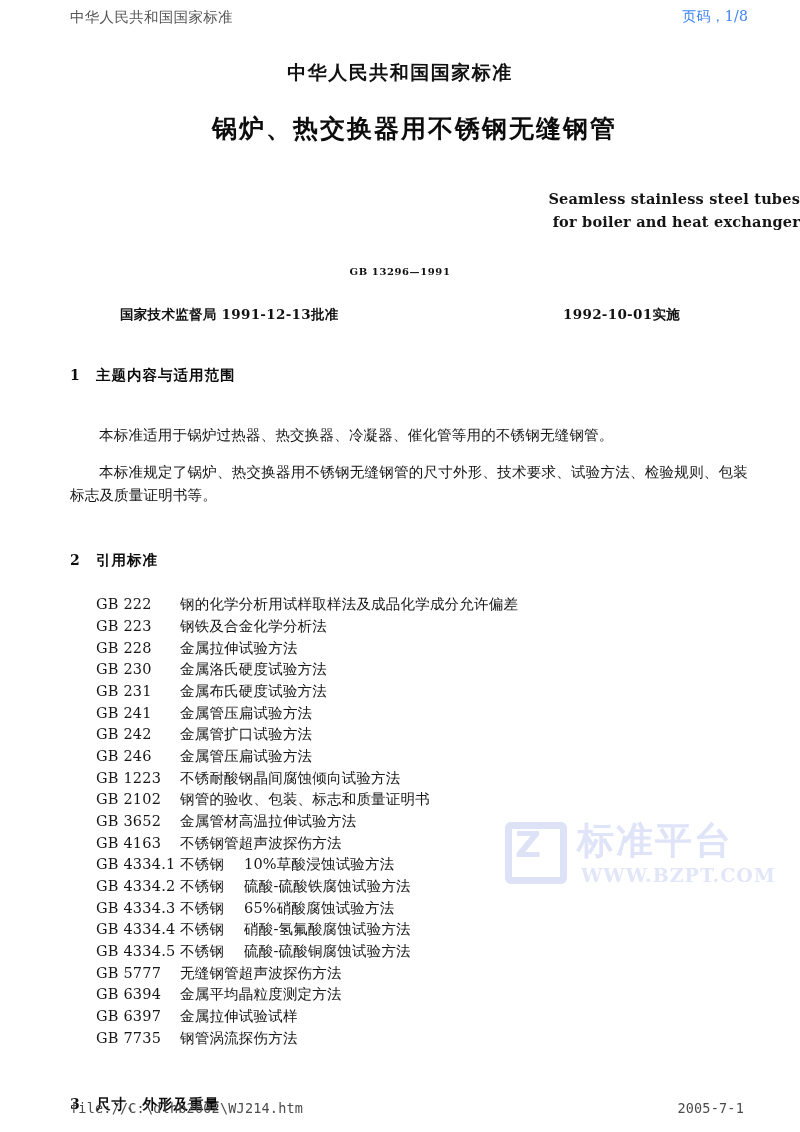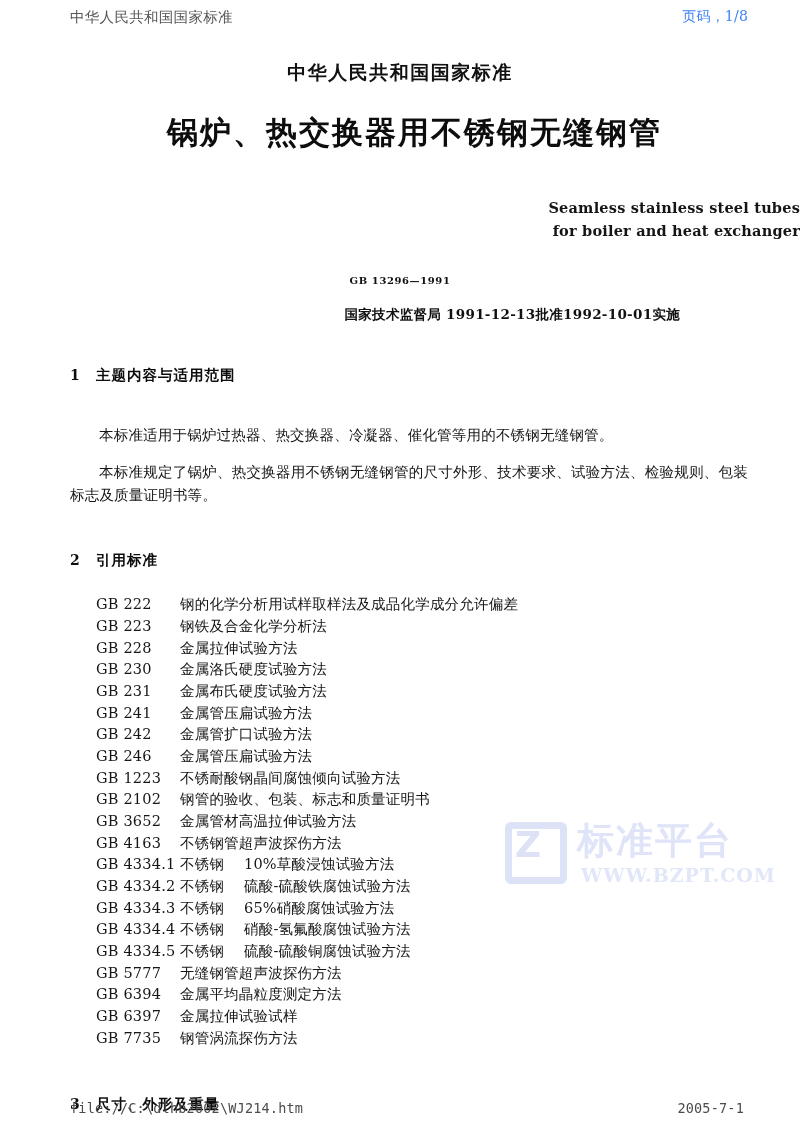--- a/index.html
+++ b/index.html
@@ -51,21 +51,21 @@
     text-align: center;
   }
   .std-org {
     font-size: 19px;
     font-weight: bold;
     letter-spacing: 1.5px;
     color: #111;
     margin-bottom: 26px;
   }
   .std-title {
-    font-size: 31px;
+    font-size: 25px;
     font-weight: bold;
     letter-spacing: 2px;
     color: #0d0d0d;
     margin-bottom: 42px;
     margin-left: 29px;
   }
   .std-sub-en {
     font-size: 14.5px;
     font-weight: bold;
     letter-spacing: 0.2px;
@@ -81,21 +81,21 @@
     color: #111;
   }
 
   
   .approval {
     position: absolute;
     top: 306px;
     left: 120px;
     right: 120px;
     display: flex;
-    justify-content: flex-end;
+    justify-content: space-between;
     align-items: baseline;
     font-size: 13.5px;
     font-weight: bold;
     letter-spacing: 0.3px;
     color: #111;
   }
 
   
   .content {
     position: absolute;

